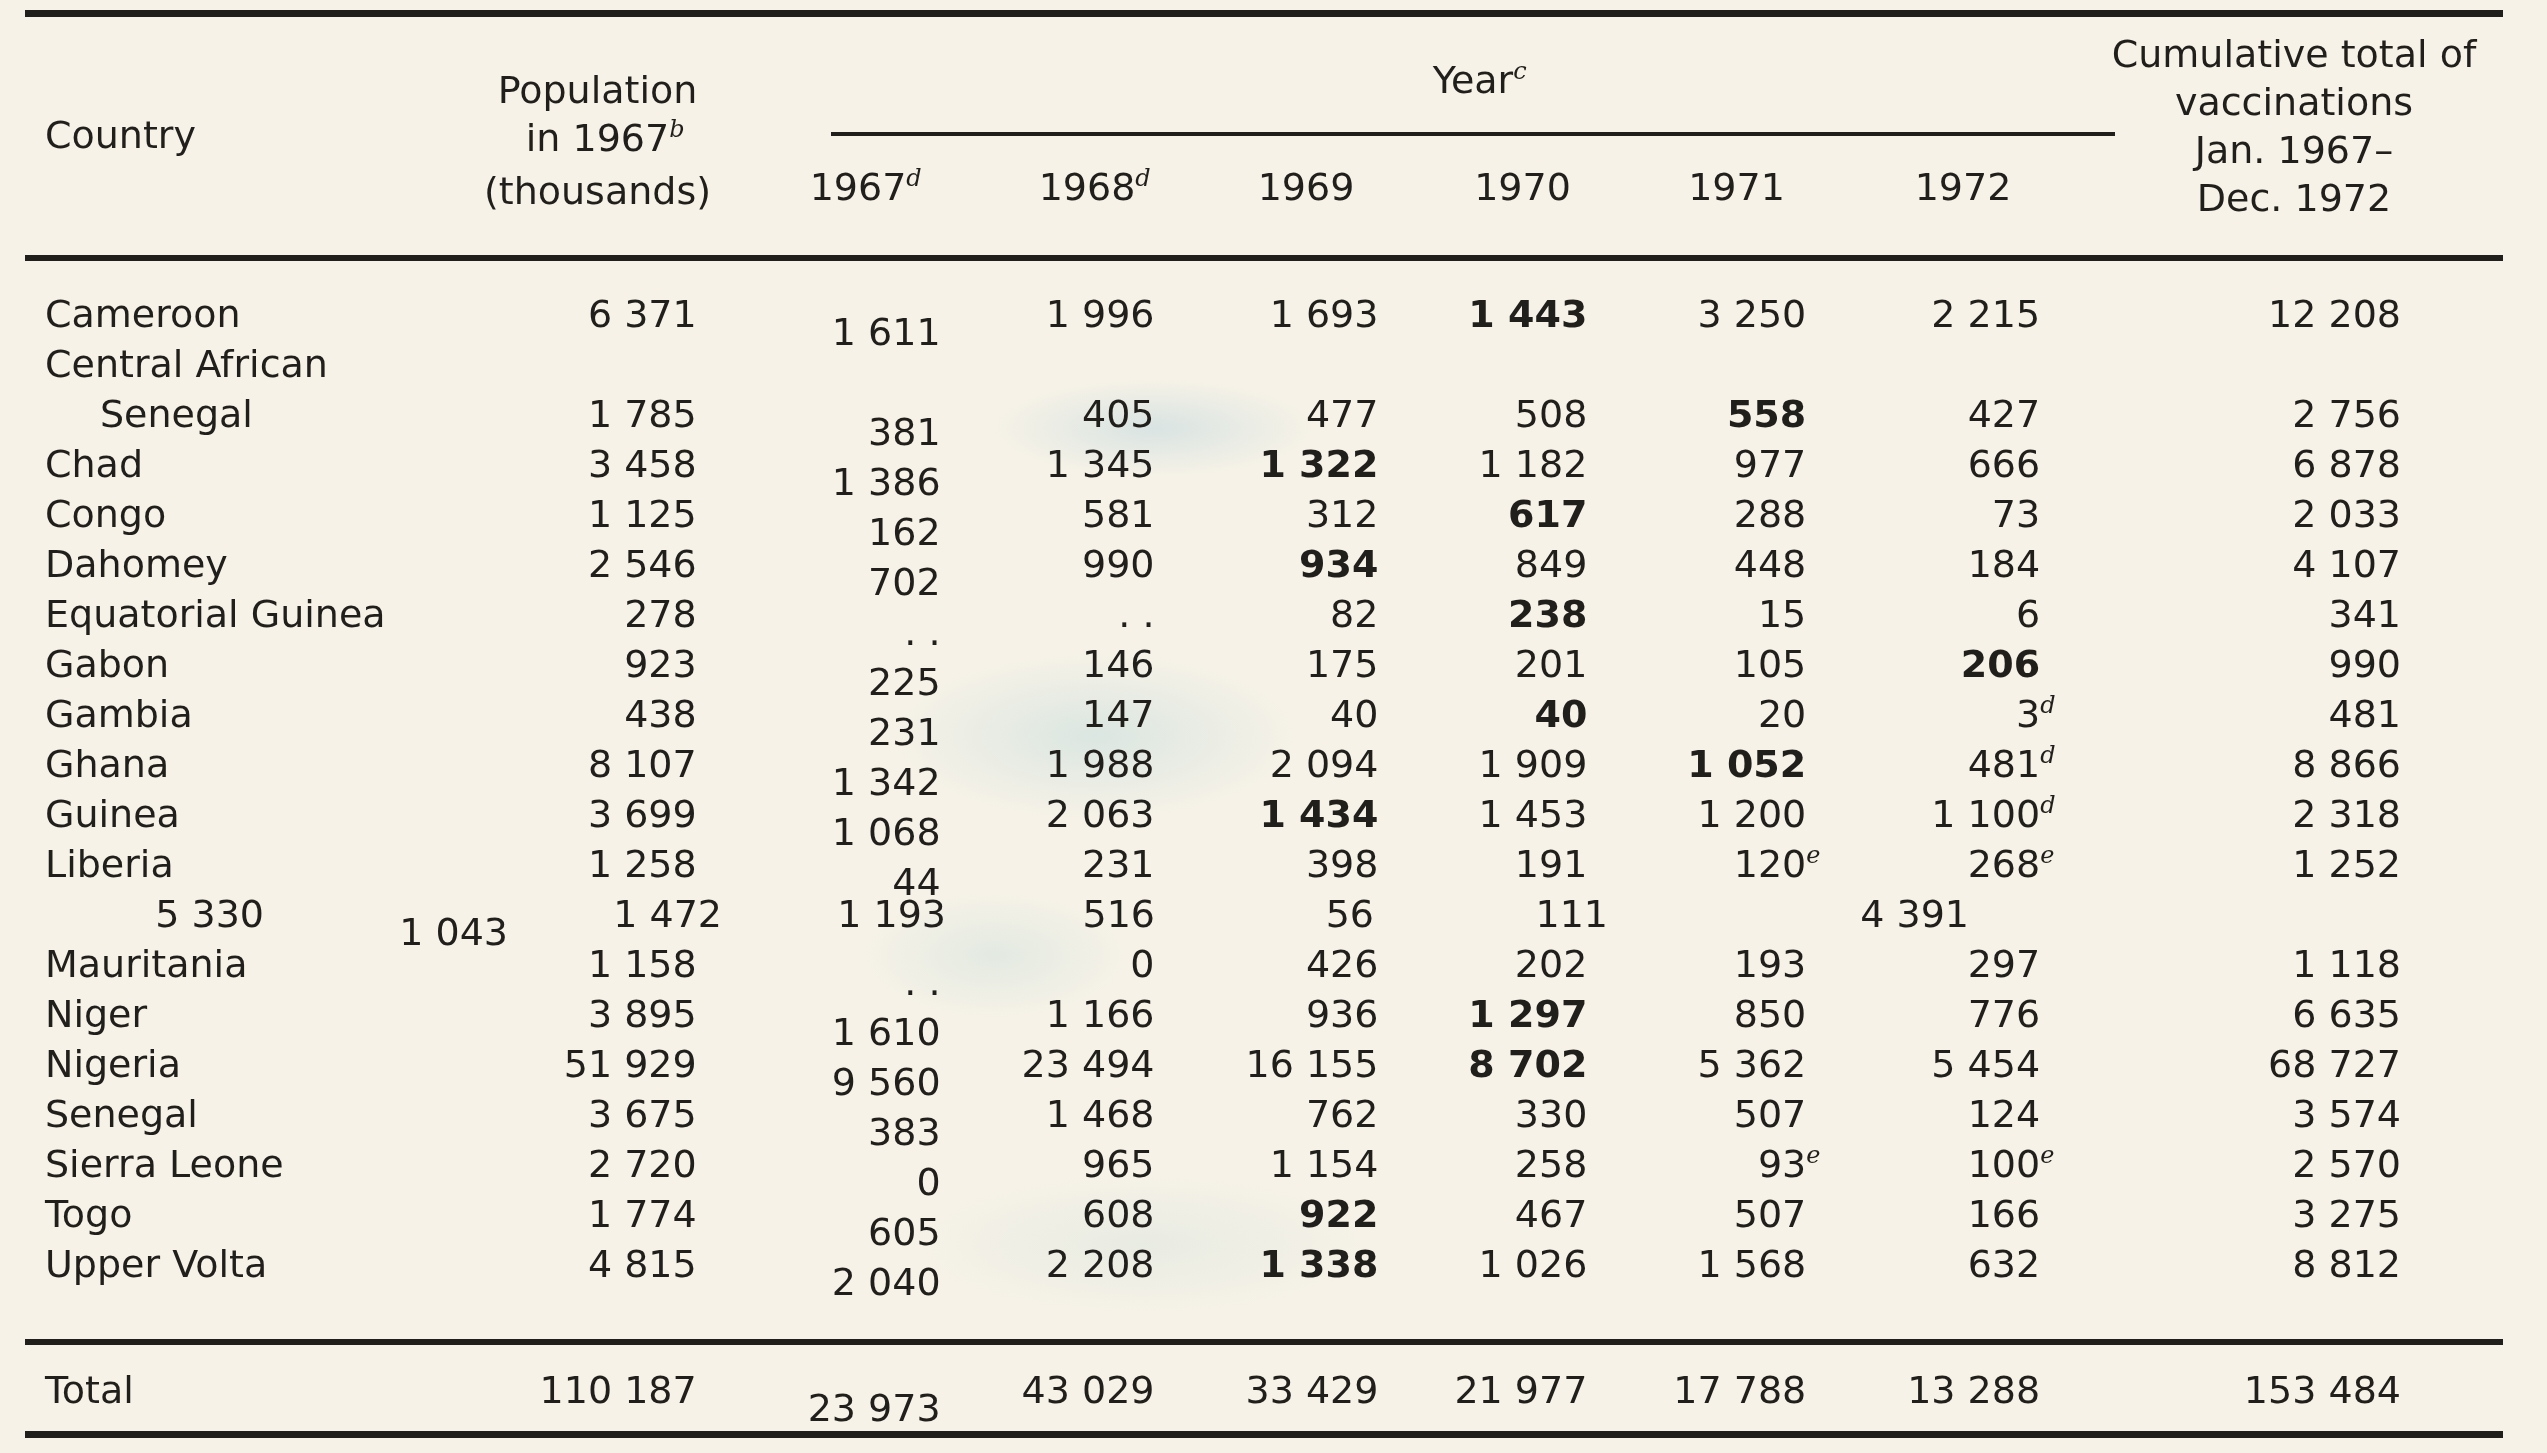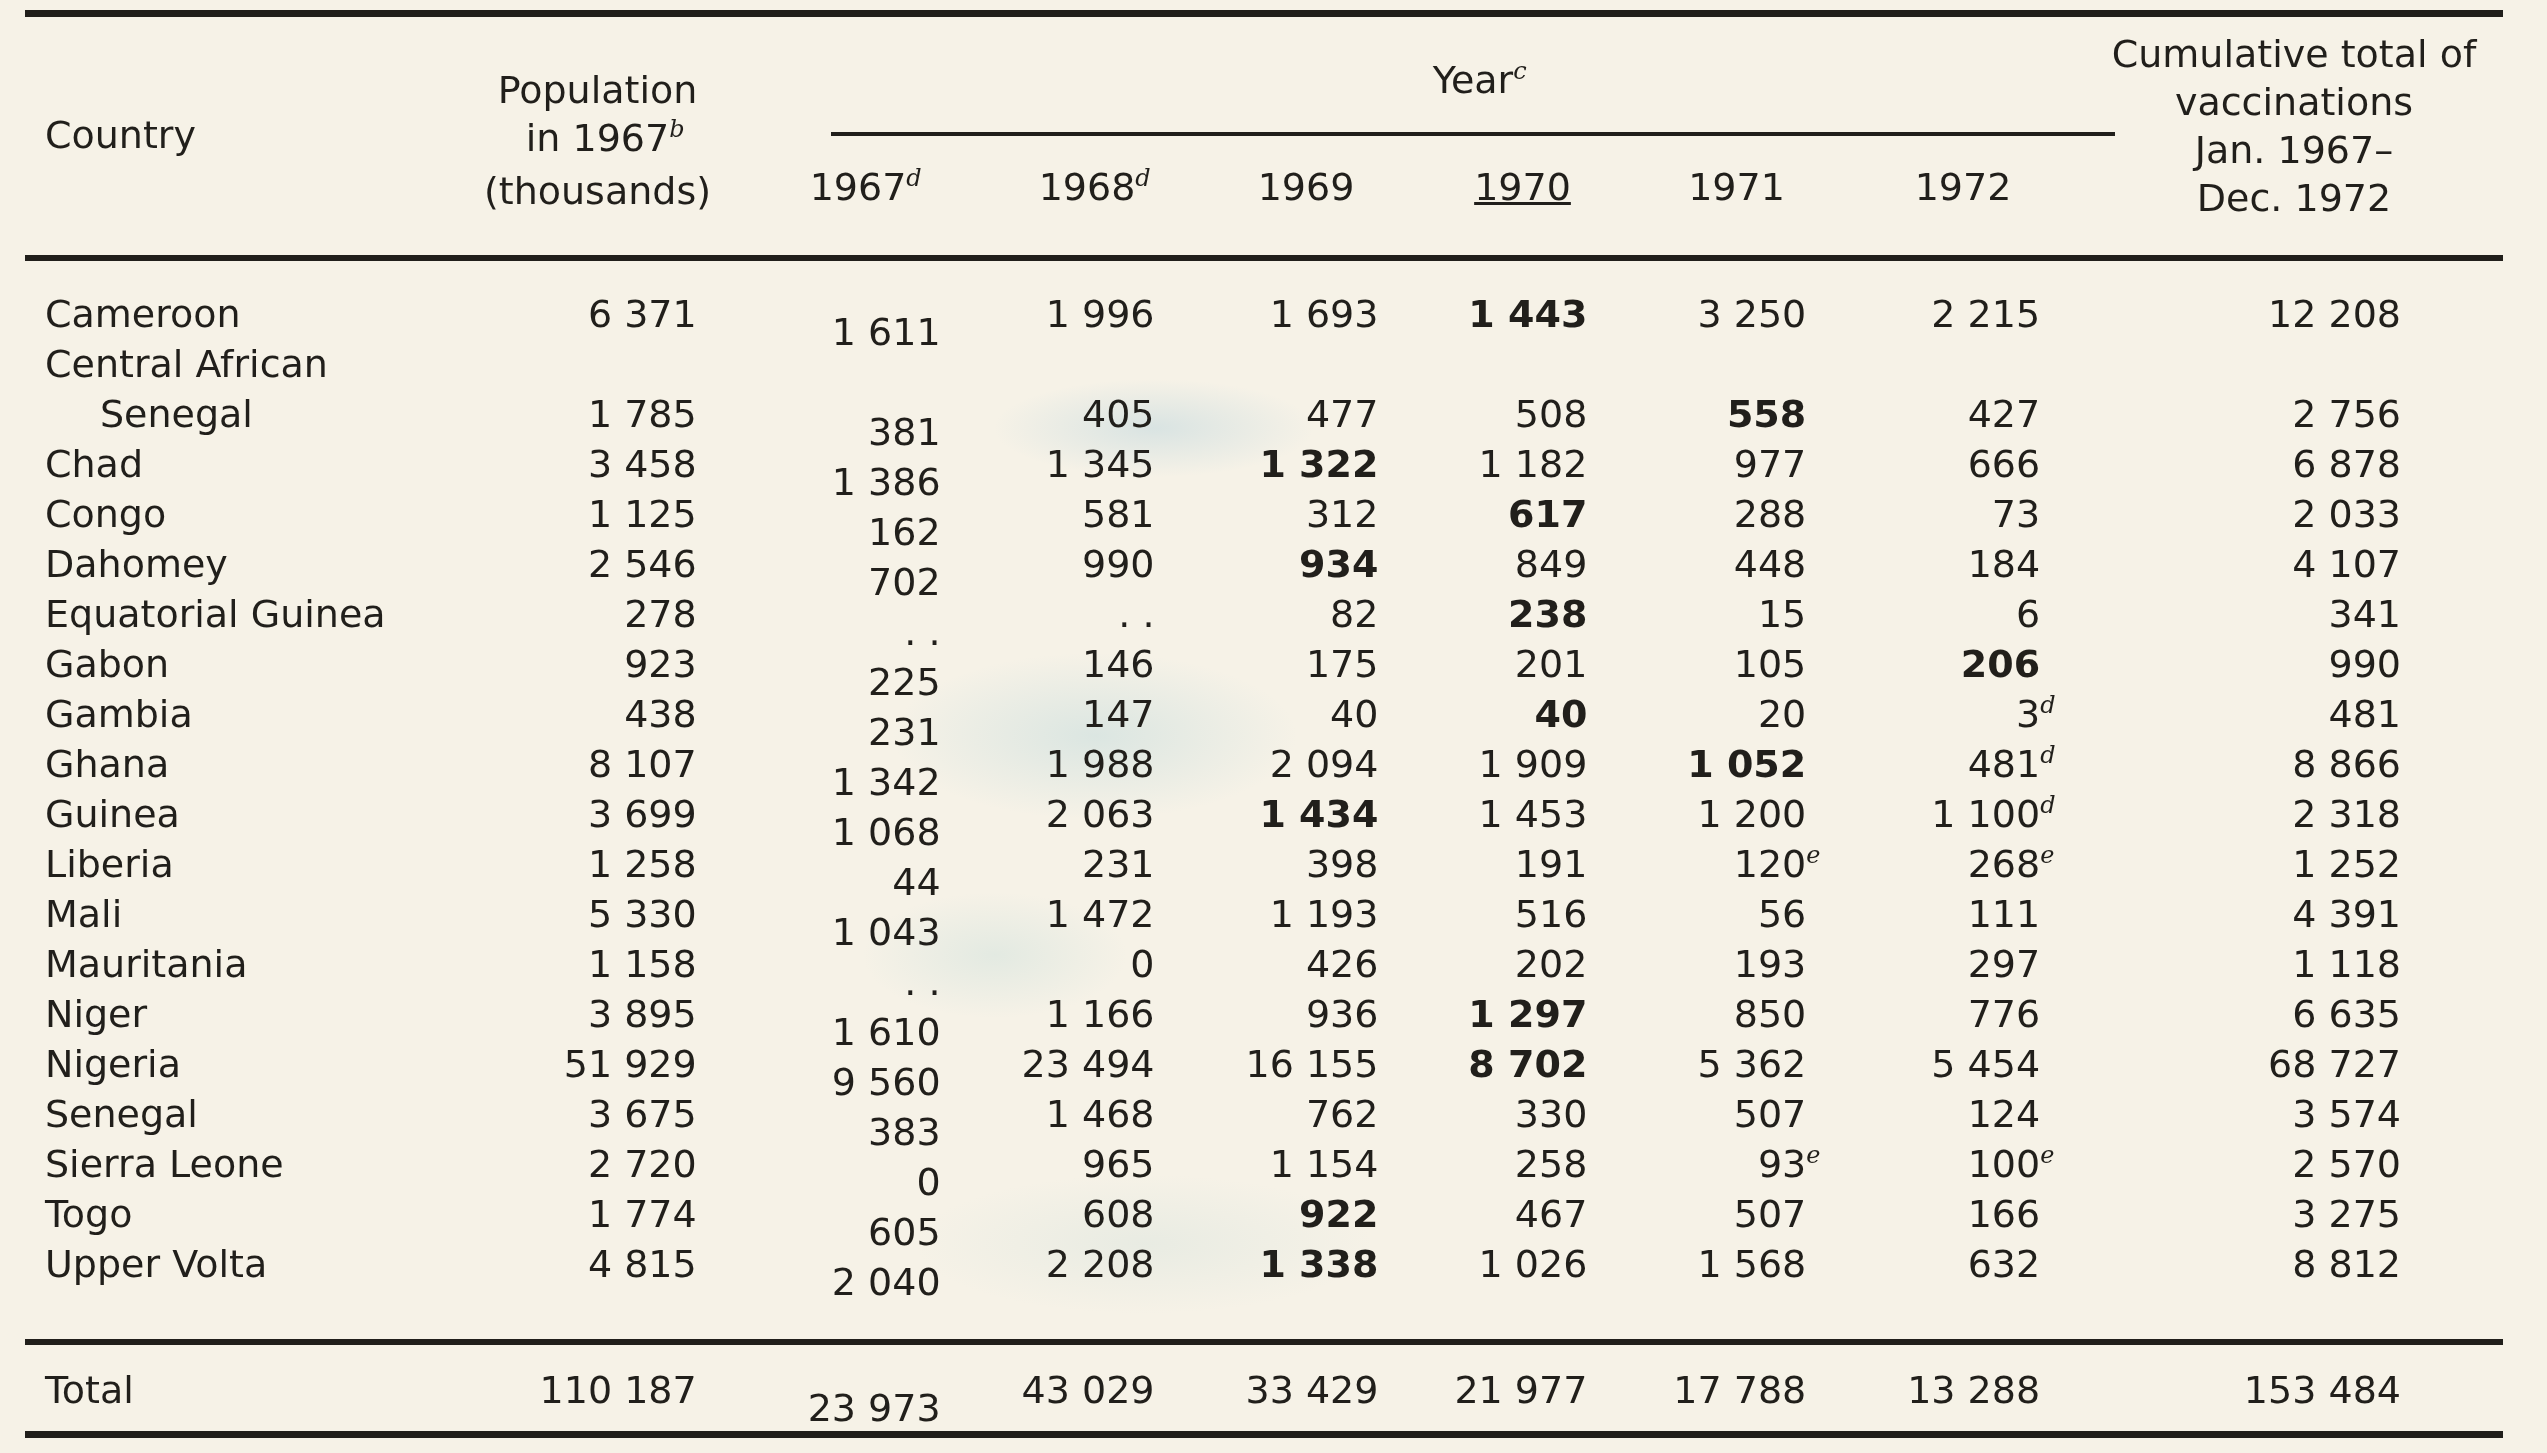--- a/index.html
+++ b/index.html
@@ -24,21 +24,21 @@
   .rule.r4{top:1431px;height:7px;}
 
   .hdr-text{position:absolute;font-size:38px;line-height:48px;white-space:nowrap;}
   .h-country{left:45px;top:111px;}
   .h-pop{left:458px;top:66px;width:279px;text-align:center;}
   .h-year{left:831px;top:56px;width:1284px;text-align:center;}
   .h-year-rule{position:absolute;left:831px;top:132px;width:1284px;height:4px;background:#211f1b;}
   .h-years{position:absolute;left:736px;top:163px;display:flex;font-size:38px;line-height:48px;}
   .yh{text-align:center;white-space:nowrap;}
   .yh.w2{width:244px;}.yh.w3{width:214px;}.yh.w4{width:224px;}
-  .yh.w5{width:209px;text-decoration:underline;}.yh.w6{width:219px;}.yh.w7{width:234px;}
+  .yh.w5{width:209px;}.yh.w6{width:219px;}.yh.w7{width:234px;}
   .h-cum{left:2085px;top:30px;width:418px;text-align:center;}
 
   .data{position:absolute;left:25px;top:289px;width:2478px;}
   .totalblock{position:absolute;left:25px;top:1365px;width:2478px;}
   .row{display:flex;height:50px;align-items:center;font-size:38px;}
   .cell{white-space:nowrap;box-sizing:border-box;}
   .c0{width:433px;padding-left:20px;text-align:left;}
   .c1{width:279px;text-align:right;padding-right:40px;}
   .c2{width:244px;text-align:right;padding-right:40px;margin-top:36px;}
   .c3{width:214px;text-align:right;padding-right:40px;}
@@ -233,21 +233,20 @@
     <div class="cell c2">44</div>
     <div class="cell c3">231</div>
     <div class="cell c4">398</div>
     <div class="cell c5">191</div>
     <div class="cell c6">120<span class="sup">e</span></div>
     <div class="cell c7">268<span class="sup">e</span></div>
     <div class="cell c8">1 252</div>
   </div>
 
   <div class="row">
-    <div class="cell c0">Mali</div>
     <div class="cell c1">5 330</div>
     <div class="cell c2">1 043</div>
     <div class="cell c3">1 472</div>
     <div class="cell c4">1 193</div>
     <div class="cell c5">516</div>
     <div class="cell c6">56</div>
     <div class="cell c7">111</div>
     <div class="cell c8">4 391</div>
   </div>
 

